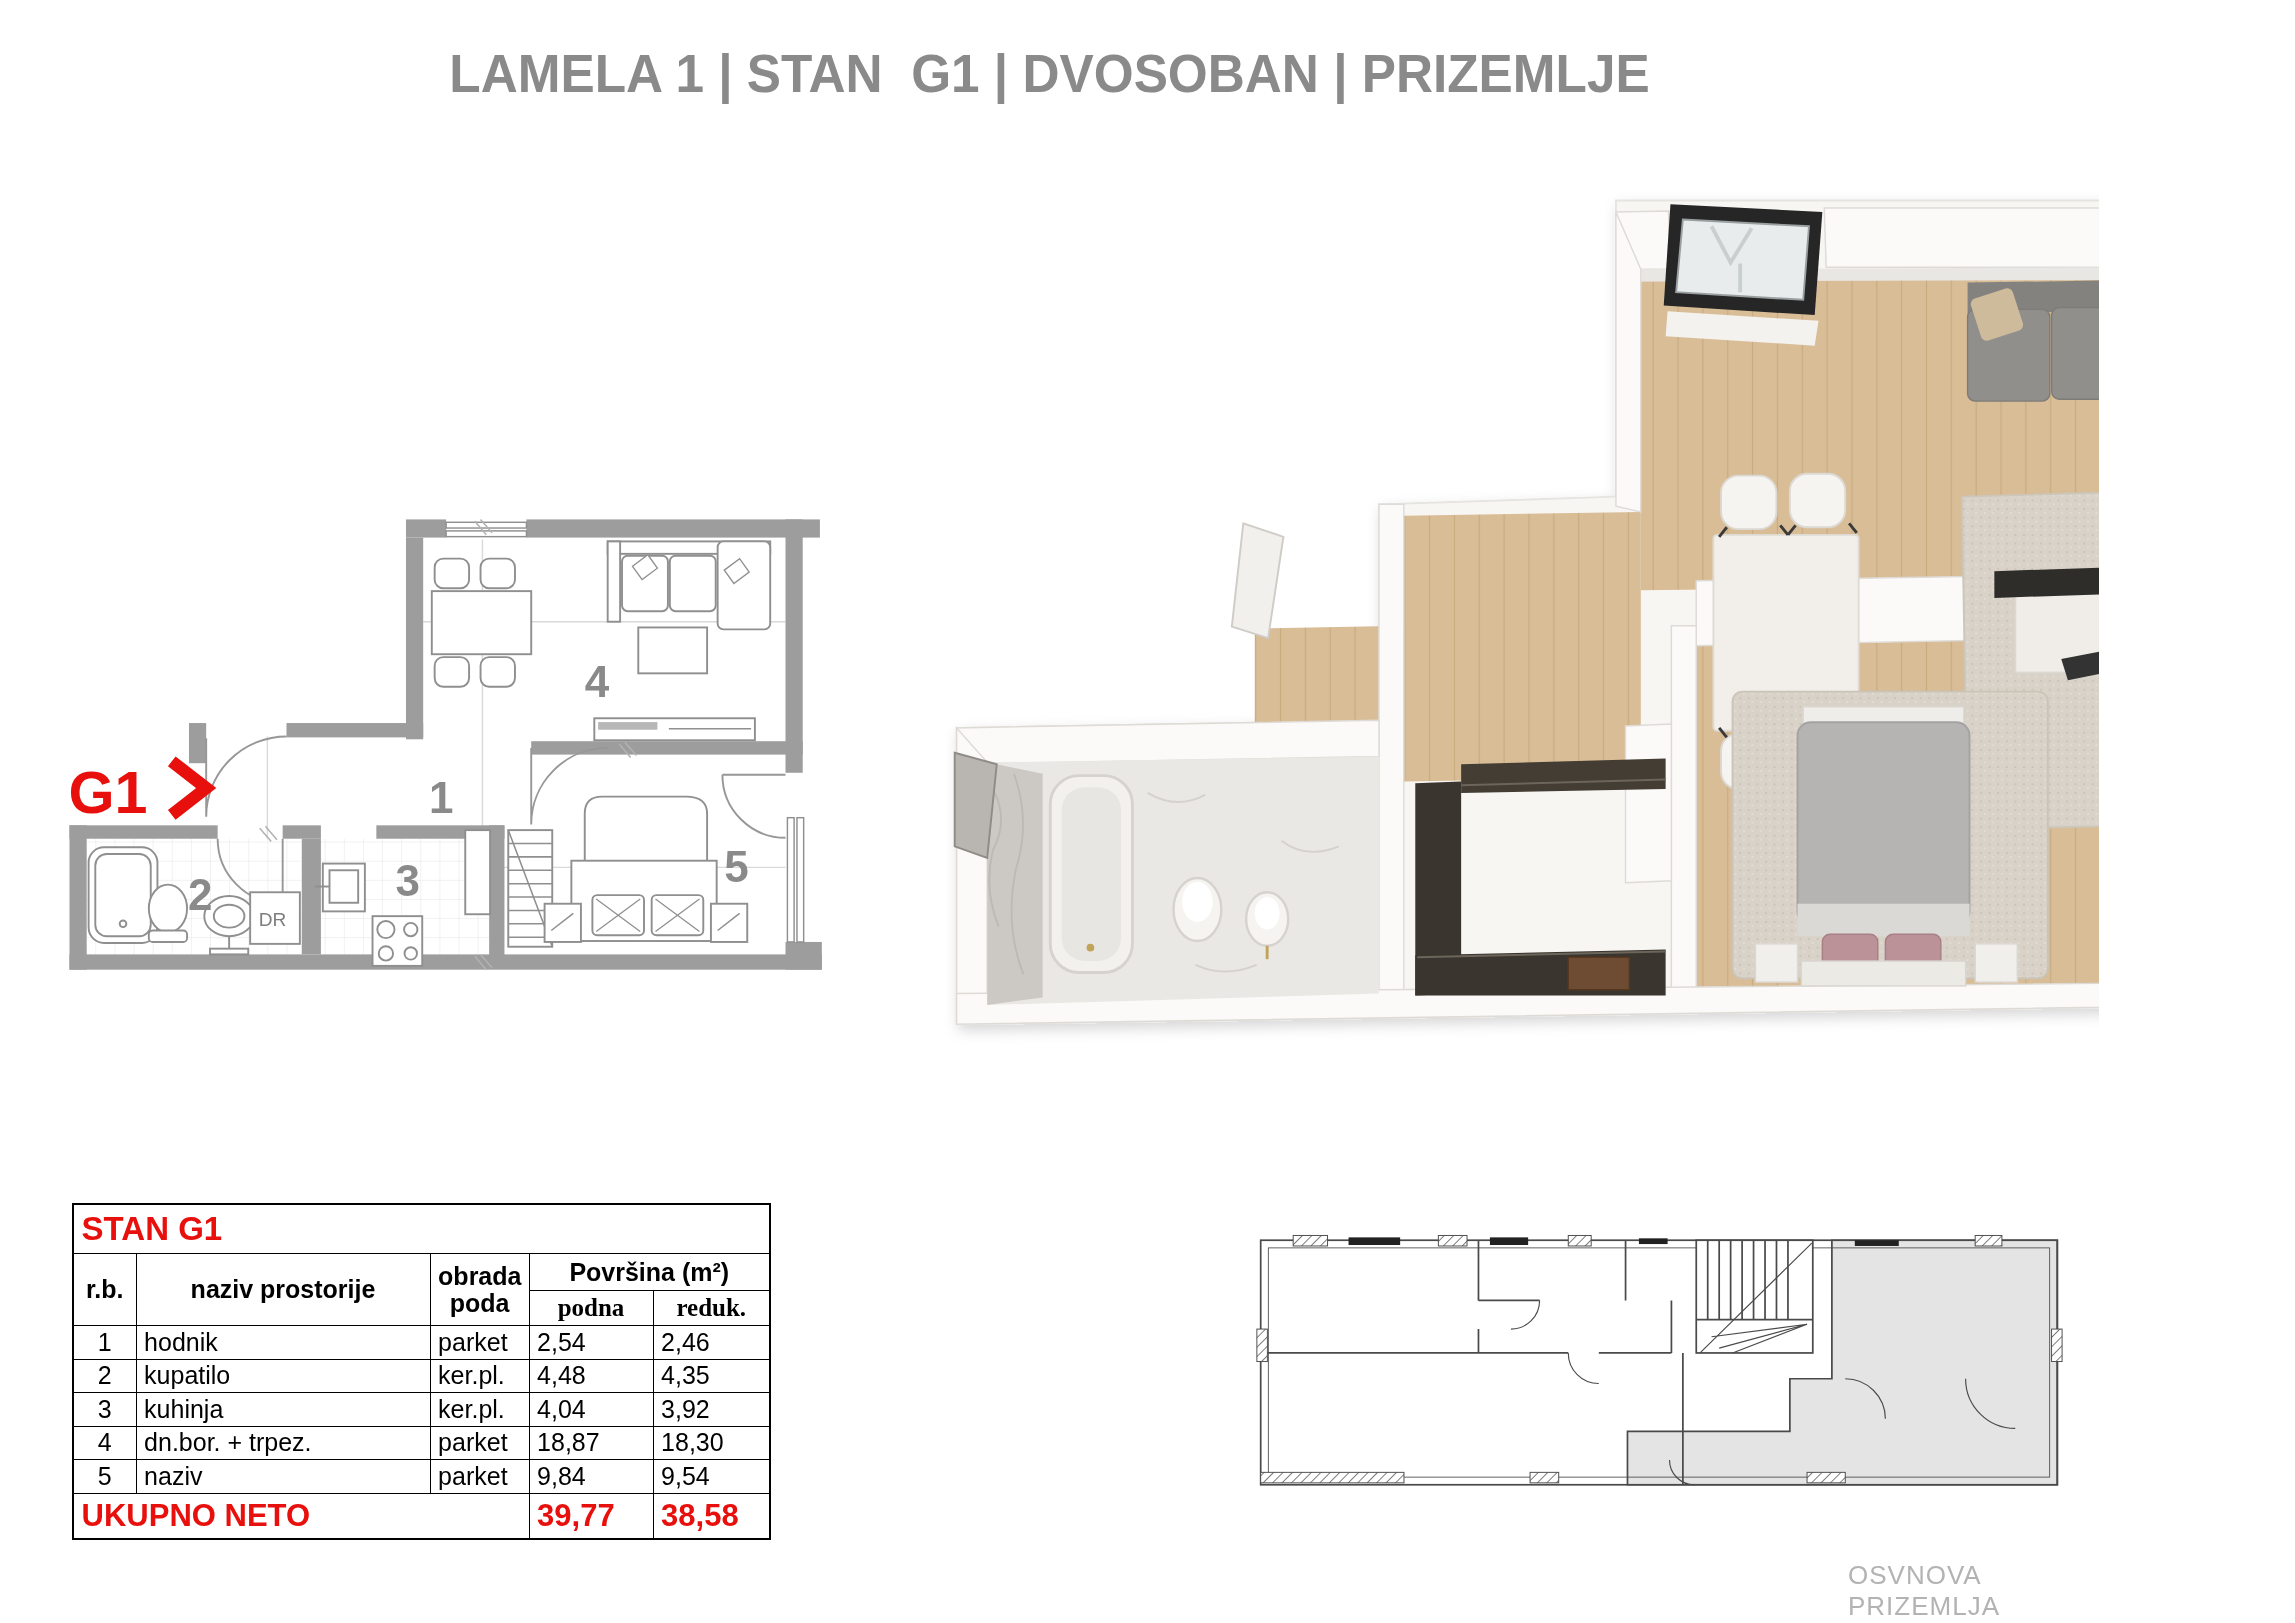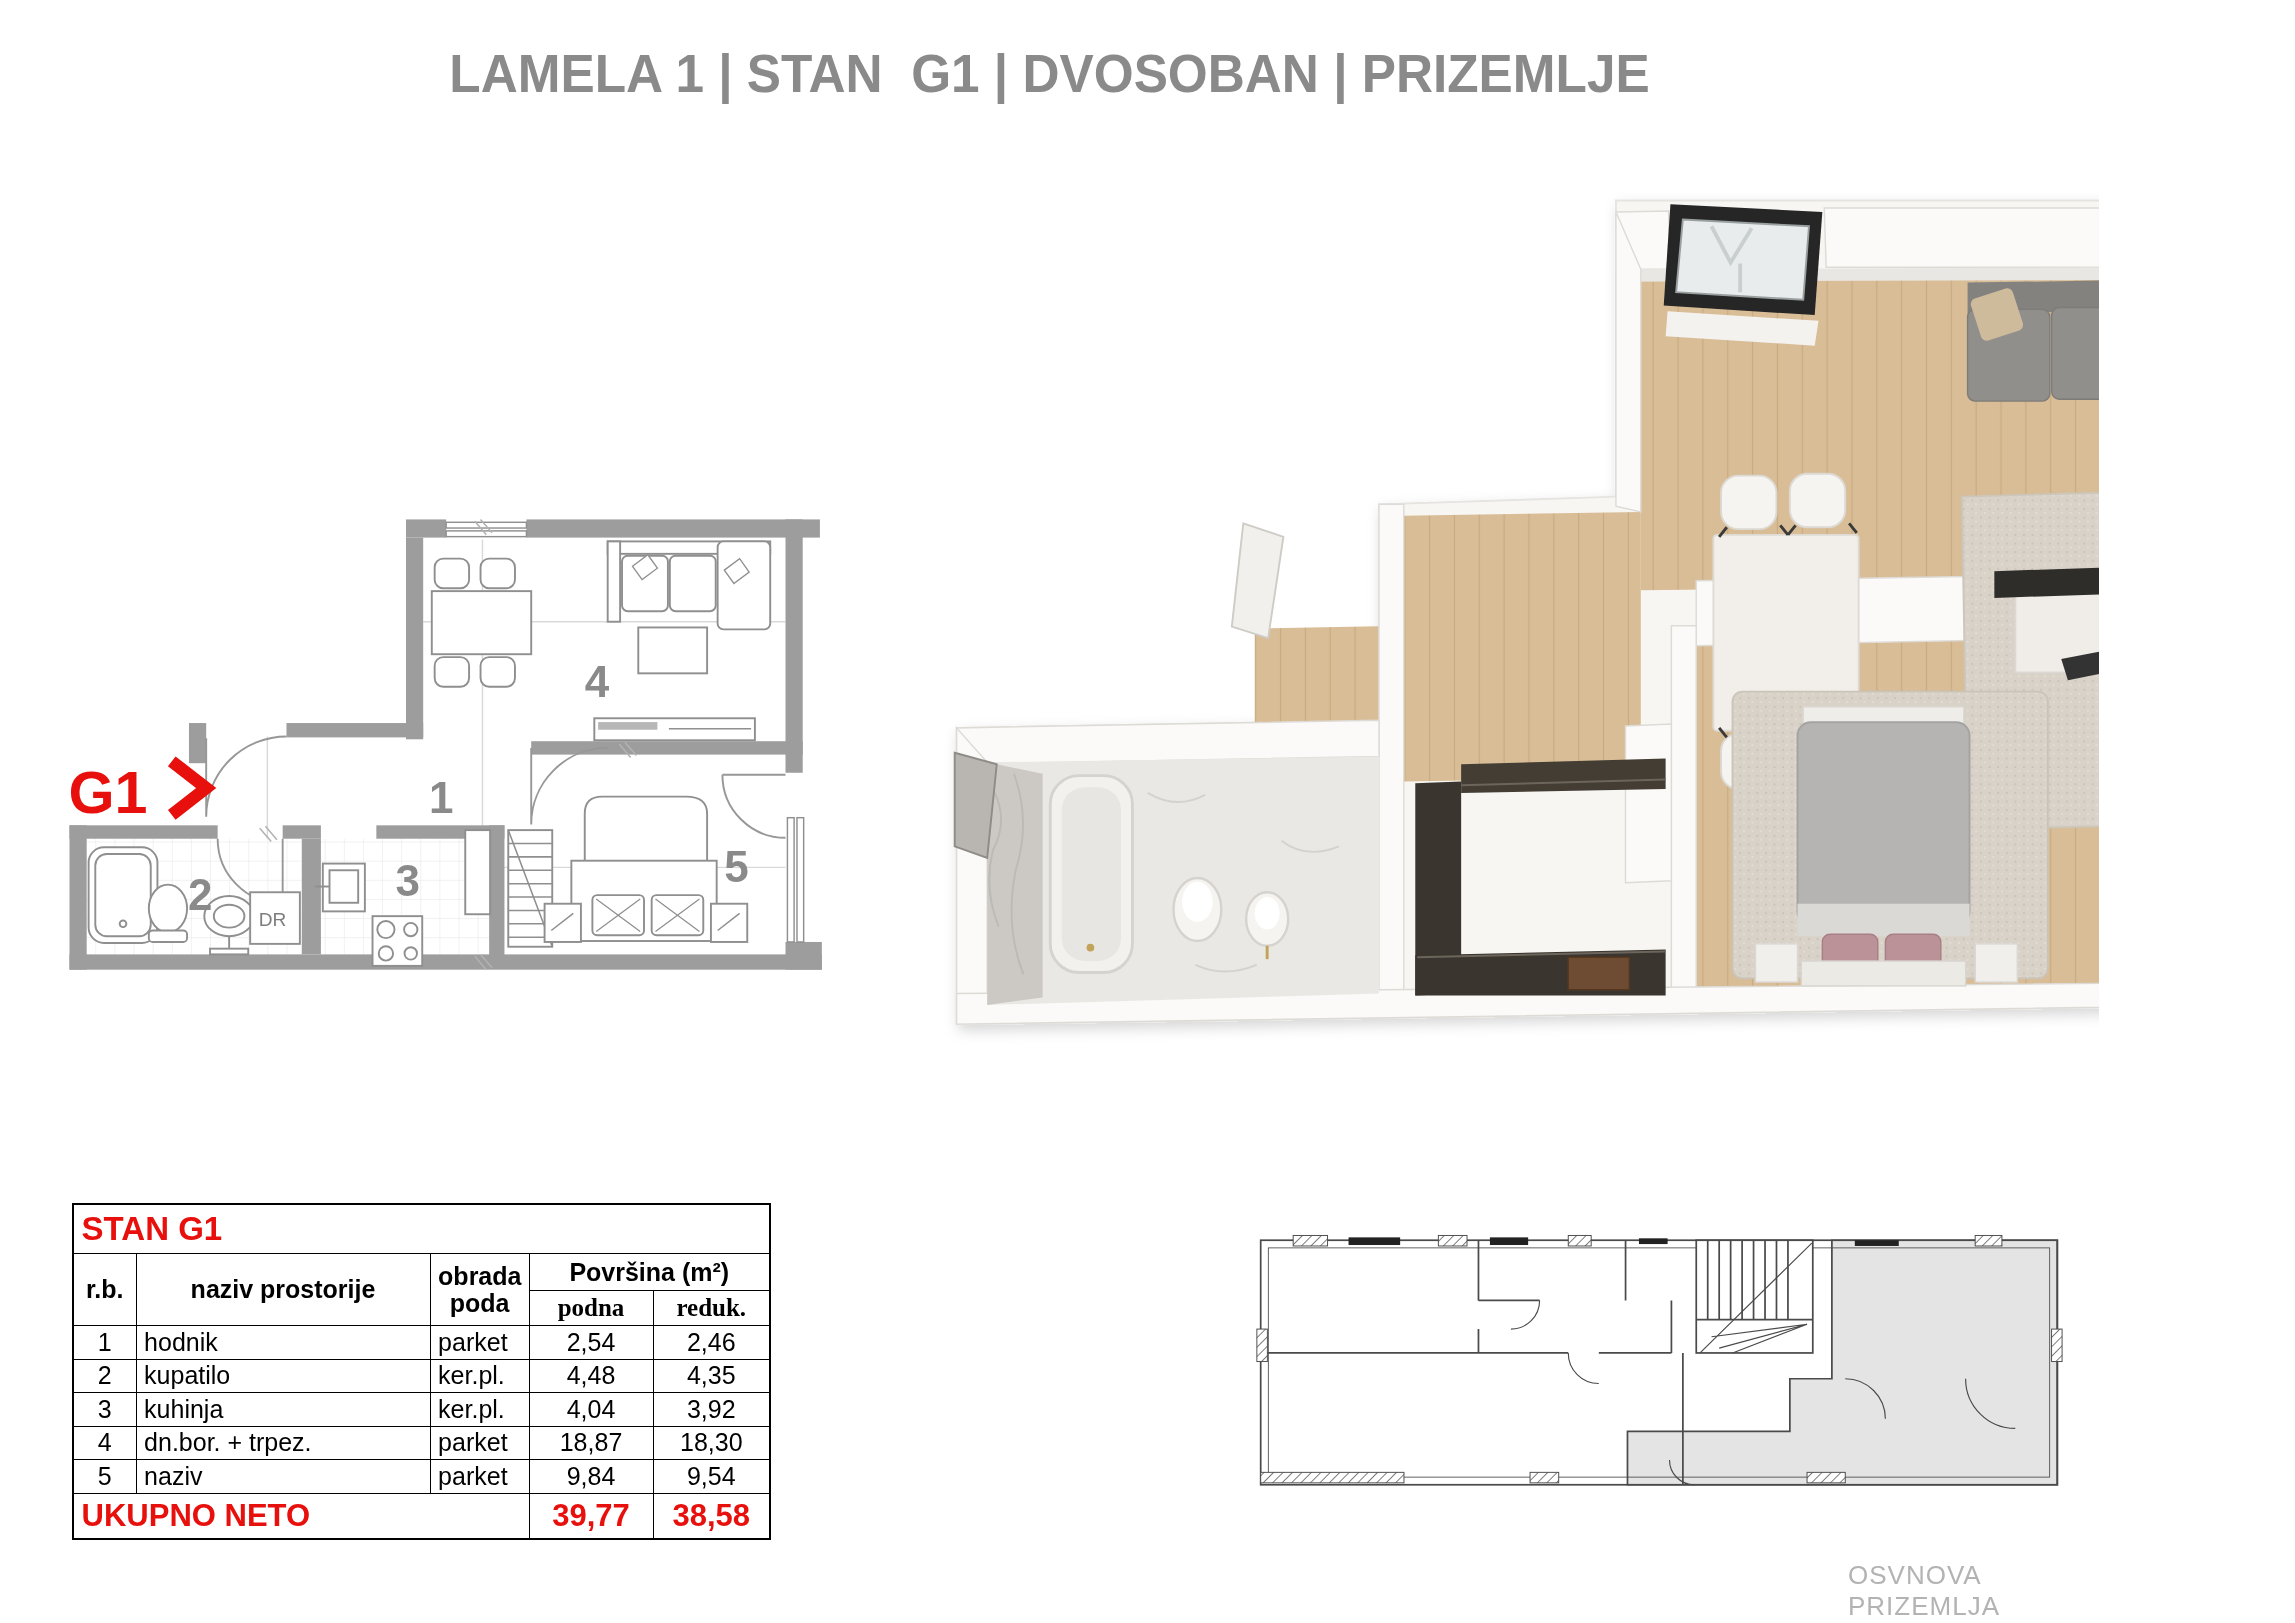--- a/index.html
+++ b/index.html
@@ -18,21 +18,21 @@
   .area-table{position:absolute;left:72px;top:1203px;border-collapse:collapse;
     table-layout:fixed;width:698px;font-size:25px;color:#000;}
   .area-table td{border:1.9px solid #000;padding:0 7.6px;overflow:hidden;white-space:nowrap;}
   .area-table{border:2.9px solid #000;}
   .t-title{font-size:33px;font-weight:bold;color:var(--accent-red);height:48px;}
   .t-head{font-weight:bold;text-align:center;}
   .row-head td{height:36px;}
   .row-subhead td{height:34px;font-family:Liberation Serif, serif;}
   .row-data td{height:32.5px;}
   .cell-rb{text-align:center;}
-  .cell-num{text-align:center;margin-top:38px;}
+  .cell-num{text-align:left;margin-top:38px;}
   .floorhead span{display:block;line-height:1.05;}
   .t-total{font-size:31px;font-weight:bold;color:var(--accent-red);height:44px;}
   .caption{position:absolute;left:1848px;top:1560px;font-size:26px;color:var(--caption-gray);
     letter-spacing:1px;}
   svg{position:absolute;display:block;}
   svg text{font-family:"Liberation Sans", sans-serif;}
   .roomnum{font-size:46px;font-weight:bold;fill:#8a8a8a;}
   .g1label{font-size:62px;font-weight:bold;fill:var(--accent-red);}
   .drlabel{font-size:20px;fill:#7e7e7e;}
   .slabel{font-size:54px;font-weight:bold;fill:#7b7b7b;}

